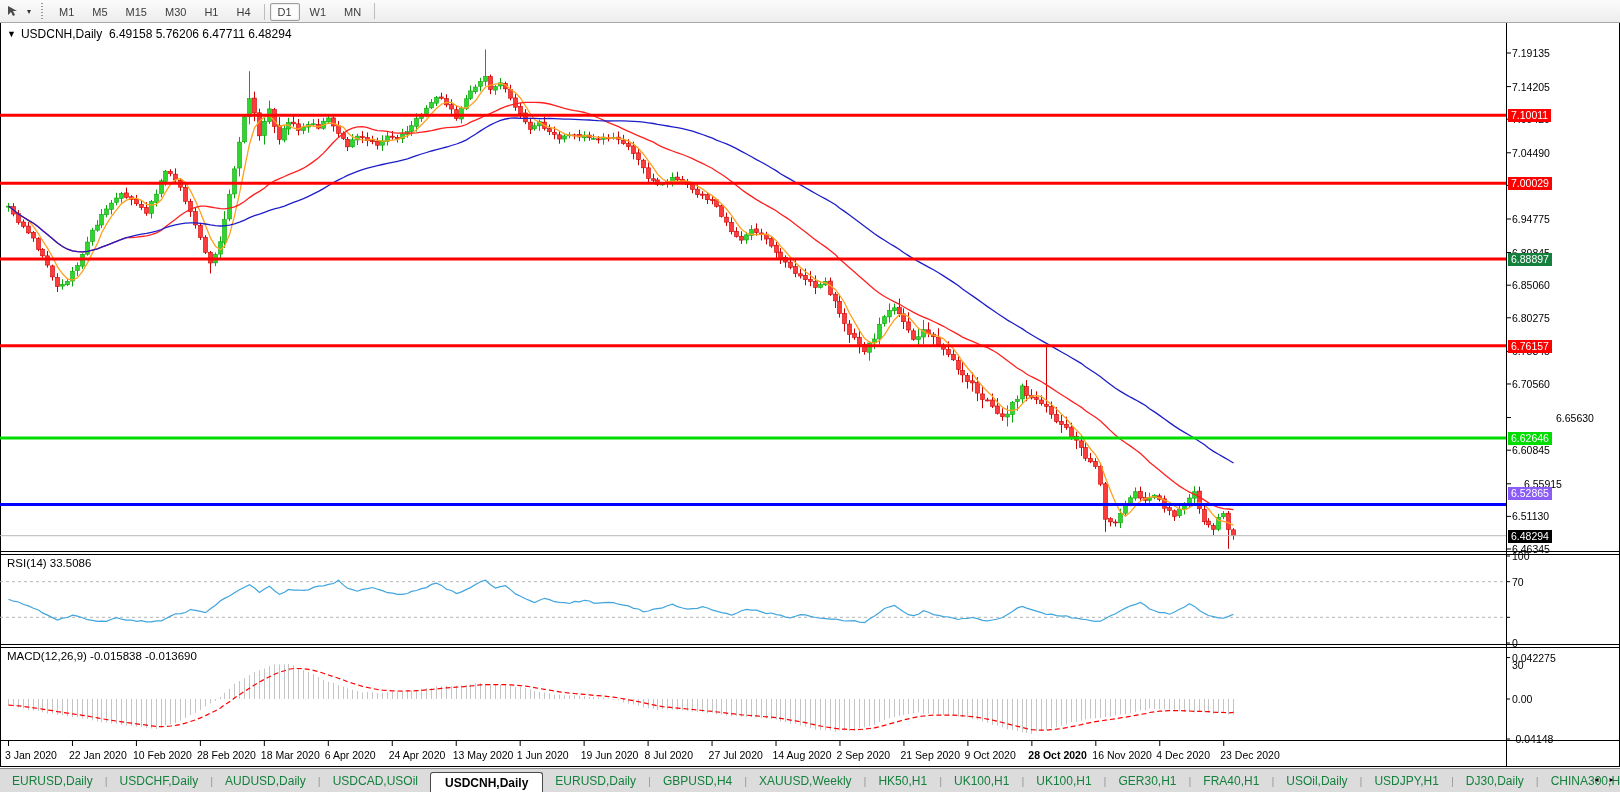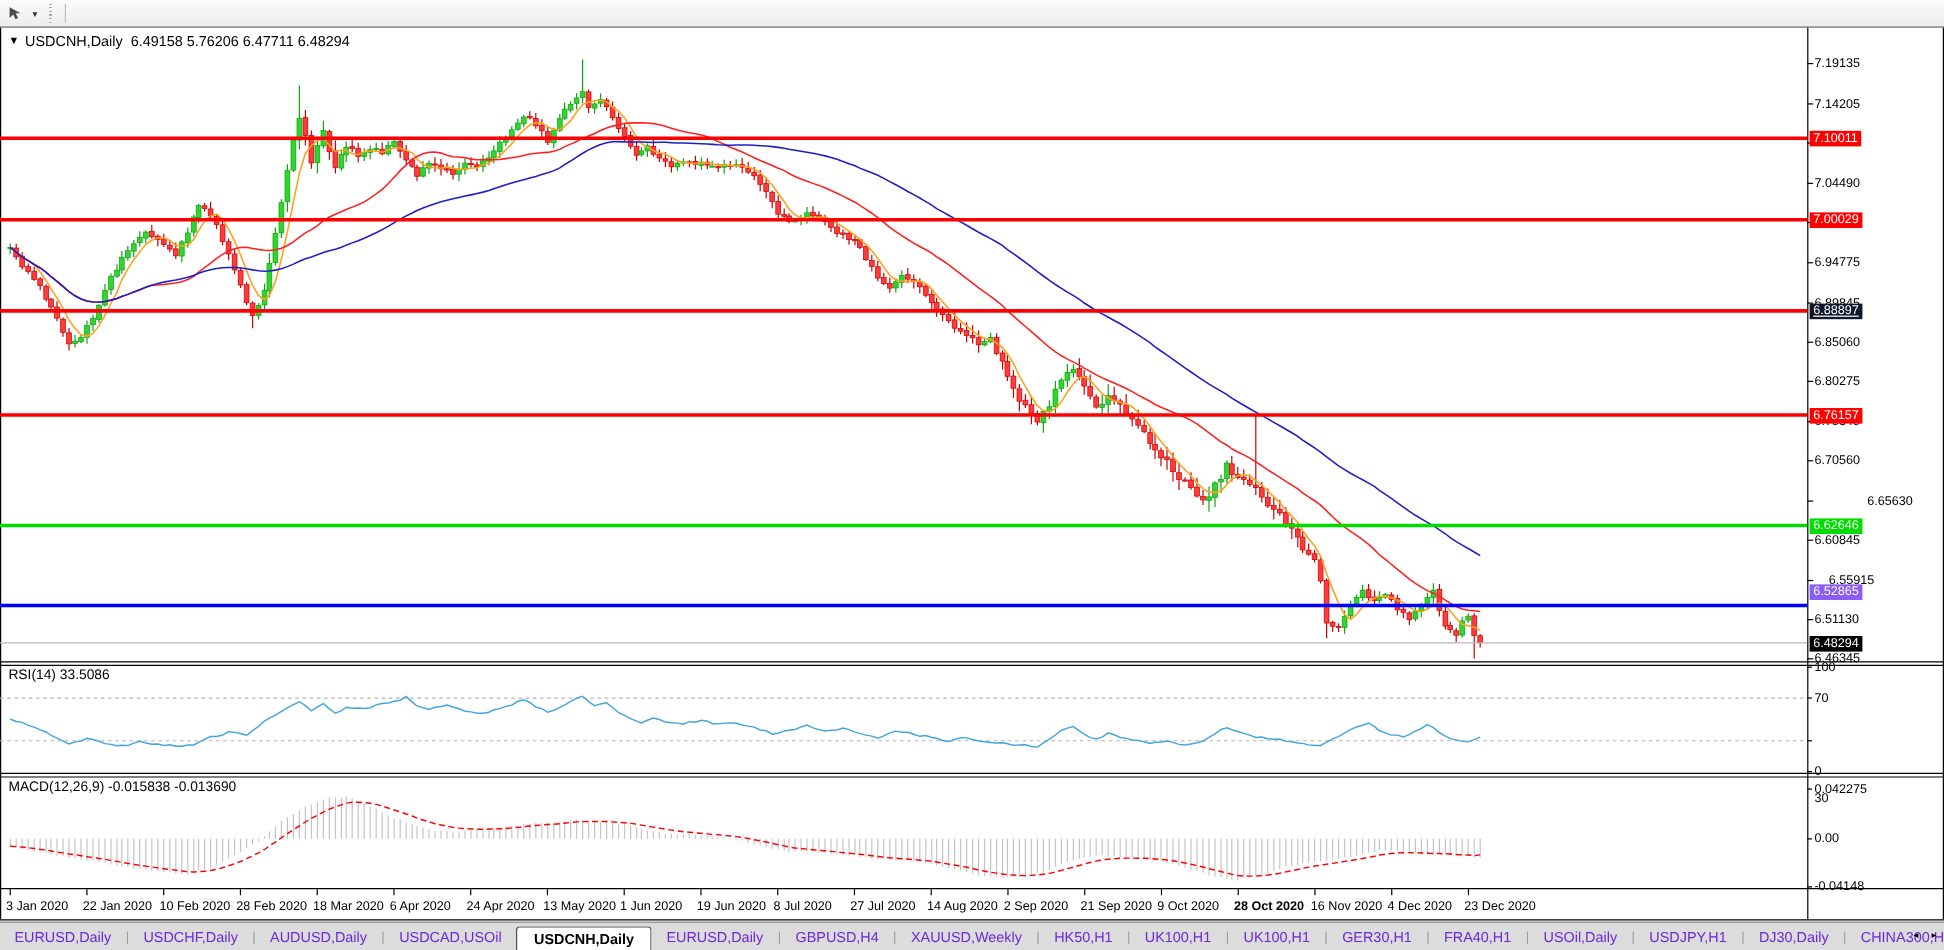--- a/index.html
+++ b/index.html
@@ -22,41 +22,42 @@
   #title{position:absolute;left:7px;top:27px;z-index:4;font-size:12px;color:#000;white-space:pre;}
   #title .tri{font-size:9px;position:relative;top:-1px;margin-right:5px;}
   .pane-label{position:absolute;left:7px;z-index:4;font-size:11.5px;color:#000;}
   .axis-label{position:absolute;left:1512px;font-size:10.5px;color:#000;z-index:2;white-space:nowrap;}
   .badge{position:absolute;left:1508px;height:13px;line-height:13px;padding:0 3px;font-size:10.5px;
     color:#fff;z-index:3;white-space:nowrap;}
   .date-label{position:absolute;top:749px;font-size:10.5px;color:#000;z-index:2;white-space:nowrap;}
   
   #tabbar{position:absolute;left:0;top:768px;width:1620px;height:24px;background:#dcdcdc;
     border-top:1px solid #8a8a8a;display:flex;align-items:center;z-index:6;overflow:hidden;}
-  .tab{font-size:12px;color:#6d28d9;padding:3px 12px;white-space:nowrap;cursor:default;}
+  .tab{font-size:12px;color:#15803d;padding:3px 12px;white-space:nowrap;cursor:default;}
   .tab.active{background:#fff;color:#000;font-weight:bold;border:1px solid #4a4a4a;border-bottom:none;
     border-radius:3px 3px 0 0;padding:3px 14px;margin-top:1px;height:20px;box-sizing:border-box;}
   .tabsep{color:#9a9a9a;font-size:11px;}
   #tab-arrows{position:absolute;right:2px;top:770px;z-index:7;display:flex;gap:2px;}
   .arrowbtn{width:13px;height:18px;font-size:8px;color:#000;display:flex;align-items:center;
     justify-content:center;cursor:default;}
   svg{position:absolute;left:0;top:0;z-index:1;}
 </style>
 </head>
 <body>
 <div id="stage">
 
 <div id="toolbar">
   <span class="tool-icon">
     <svg width="14" height="14" style="position:static">
       <path d="M2 2 L2 11 L5 8 L7 12 L9 11 L7 7 L11 7 Z" fill="#4a4a4a"></path>
     </svg>
   </span>
   <span class="caret">▾</span>
   <span class="grip"></span>
+  <span id="tf-container"><span class="tfbtn">M1</span><span class="tfbtn">M5</span><span class="tfbtn">M15</span><span class="tfbtn">M30</span><span class="tfbtn">H1</span><span class="tfbtn">H4</span><span class="vsep" style="display: inline-block; vertical-align: middle;"></span><span class="tfbtn active">D1</span><span class="tfbtn">W1</span><span class="tfbtn">MN</span></span>
   <span class="vsep"></span>
 </div>
 
 <div id="title"><span class="tri">▼</span><span>USDCNH,Daily</span><span>&nbsp;&nbsp;</span><span>6.49158 5.76206 6.47711 6.48294</span></div>
 
 <div class="pane-label" style="top:557px">RSI(14) 33.5086</div>
 <div class="pane-label" style="top:650px">MACD(12,26,9) -0.015838 -0.013690</div>
 
 <svg id="plot" width="1620" height="792">
       <line x1="0" y1="22.5" x2="1620" y2="22.5" stroke="#000" stroke-width="1"></line>
@@ -912,21 +913,21 @@
       <span class="axis-label" style="top: 542.98px;">6.46345</span>
       <span class="axis-label" style="top: 550px;">100</span>
       <span class="axis-label" style="top: 575.7px;">70</span>
       <span class="axis-label" style="top: 638px; margin-top: 21px;">30</span>
       <span class="axis-label" style="top: 637px;">0</span>
       <span class="axis-label" style="top: 651.571px;">0.042275</span>
       <span class="axis-label" style="top: 693px;">0.00</span>
       <span class="axis-label" style="top: 733px;">-0.04148</span>
       <span class="badge" style="top: 109.17px; background: rgb(255, 0, 0); color: rgb(255, 255, 255);">7.10011</span>
       <span class="badge" style="top: 177.185px; background: rgb(255, 0, 0); color: rgb(255, 255, 255);">7.00029</span>
-      <span class="badge" style="top: 253.037px; background: #0f172a; color: rgb(255, 255, 255); text-decoration: underline;">6.88897</span>
+      <span class="badge" style="top: 253.037px; background: #15803d; color: rgb(255, 255, 255);">6.88897</span>
       <span class="badge" style="top: 339.845px; background: rgb(255, 0, 0); color: rgb(255, 255, 255);">6.76157</span>
       <span class="badge" style="top: 431.907px; background: rgb(0, 221, 0); color: rgb(255, 255, 255);">6.62646</span>
       <span class="badge" style="top: 487px; background: #8b5cf6; color: rgb(255, 255, 255);">6.52865</span>
       <span class="badge" style="top: 529.7px; background: rgb(0, 0, 0); color: rgb(255, 255, 255);">6.48294</span>
     </div>
 <div id="xaxis">
       <span class="date-label" style="left: 5px;">3 Jan 2020</span>
       <span class="date-label" style="left: 68.96px;">22 Jan 2020</span>
       <span class="date-label" style="left: 132.92px;">10 Feb 2020</span>
       <span class="date-label" style="left: 196.88px;">28 Feb 2020</span>

